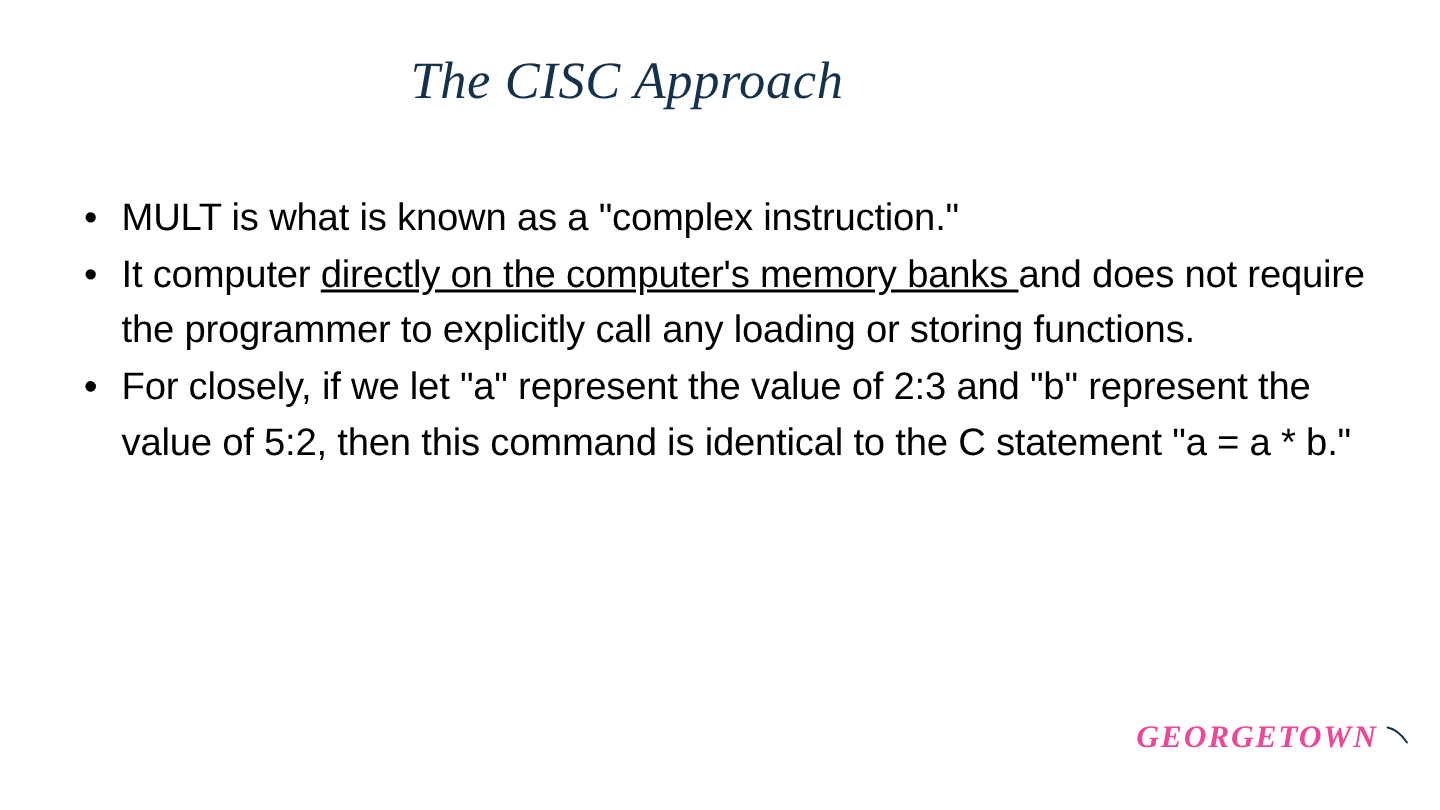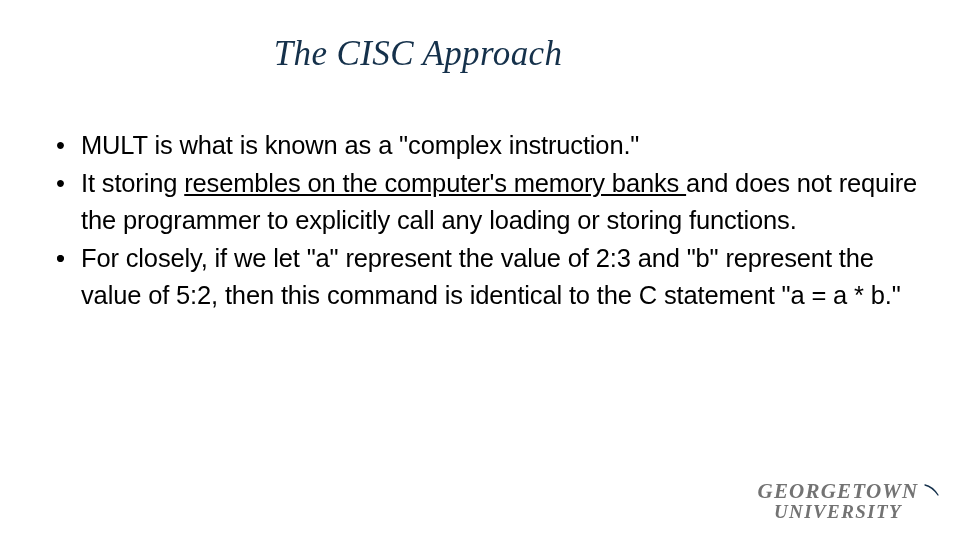--- a/index.html
+++ b/index.html
@@ -78,21 +78,21 @@
   }
 
   
   .logo {
     position: absolute;
     right: 22px;
     bottom: 10px;
     width: 200px;
     height: 50px;
     text-align: center;
-    color: #737373;
+    color: #ec4899;
     font-family: "Liberation Serif", "DejaVu Serif", serif;
     font-style: italic;
     font-weight: bold;
   }
   .logo-line1 {
     font-size: 21px;
     line-height: 22px;
     letter-spacing: 1.2px;
     white-space: nowrap;
     position: relative;
@@ -125,21 +125,21 @@
 
     <div class="bullet-item">
       <span class="marker">•</span>
       <span class="txt">
         <span>MULT is what is known as a "complex instruction."</span>
       </span>
     </div>
 
     <div class="bullet-item">
       <span class="marker">•</span>
-      <span class="txt"><span>It storing </span><span class="u">resembles on the computer's memory banks </span><span>and does not require the programmer to explicitly call any loading or storing functions.</span></span>
+      <span class="txt"><span>It computer </span><span class="u">directly on the computer's memory banks </span><span>and does not require the programmer to explicitly call any loading or storing functions.</span></span>
     </div>
 
     <div class="bullet-item">
       <span class="marker">•</span>
     </div>
 
     <div class="bullet-item">
       <span class="marker">•</span>
       <span class="txt">
         <span>For closely, if we let "a" represent the value of 2:3 and "b" represent the value of 5:2, then this command is identical to the C statement "a = a * b."</span>
@@ -148,16 +148,15 @@
 
   </div>
 
   <div class="logo">
     <span class="logo-line1">
       <span>GEORGETOWN</span>
       <svg class="logo-swash" viewBox="0 0 16 14">
         <path d="M1 2 C6 3, 10 6, 14 12" stroke="#14304b" stroke-width="1.3" fill="none" stroke-linecap="round"></path>
       </svg>
     </span>
-    <span class="logo-line2">UNIVERSITY</span>
   </div>
 
 </div>
 
 </body></html>

